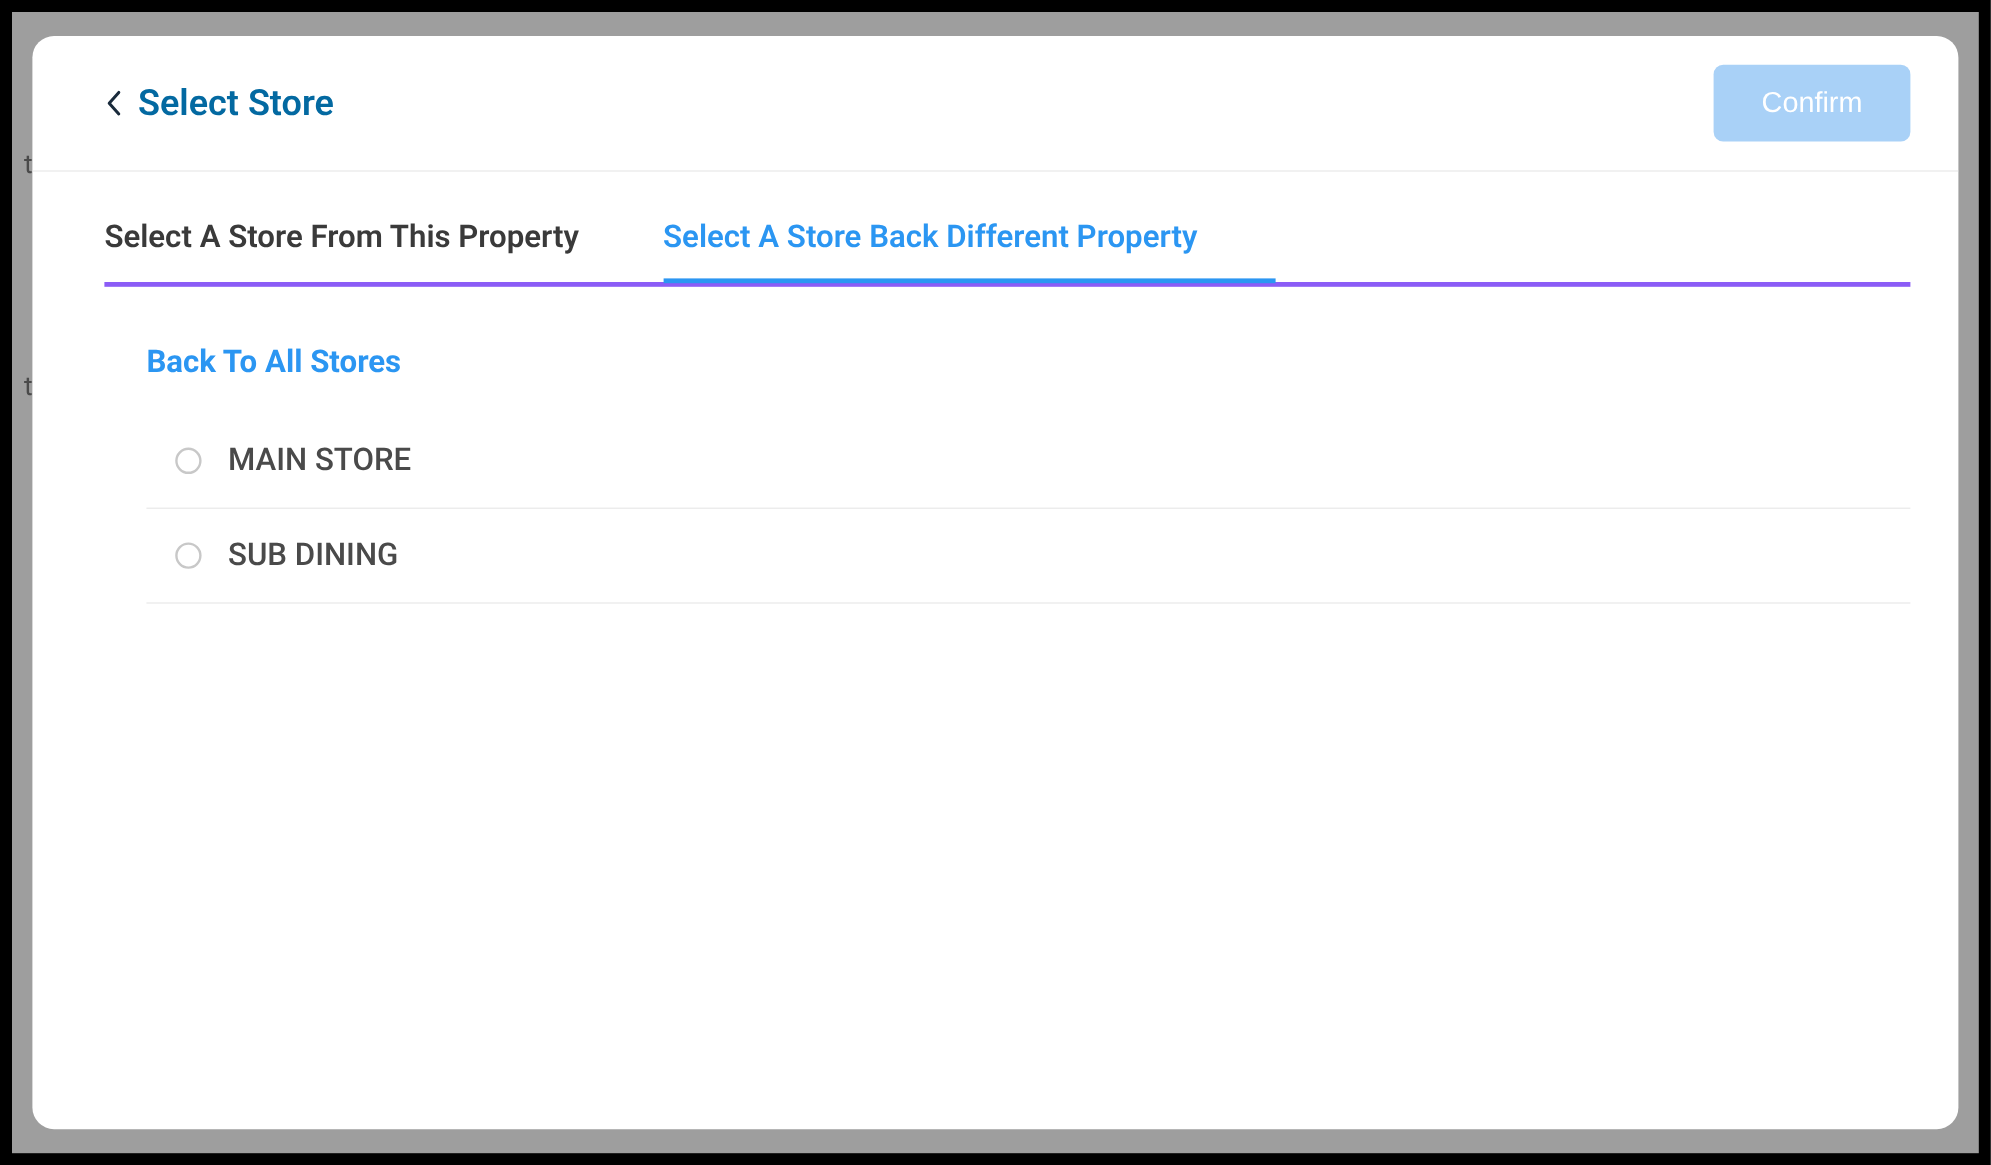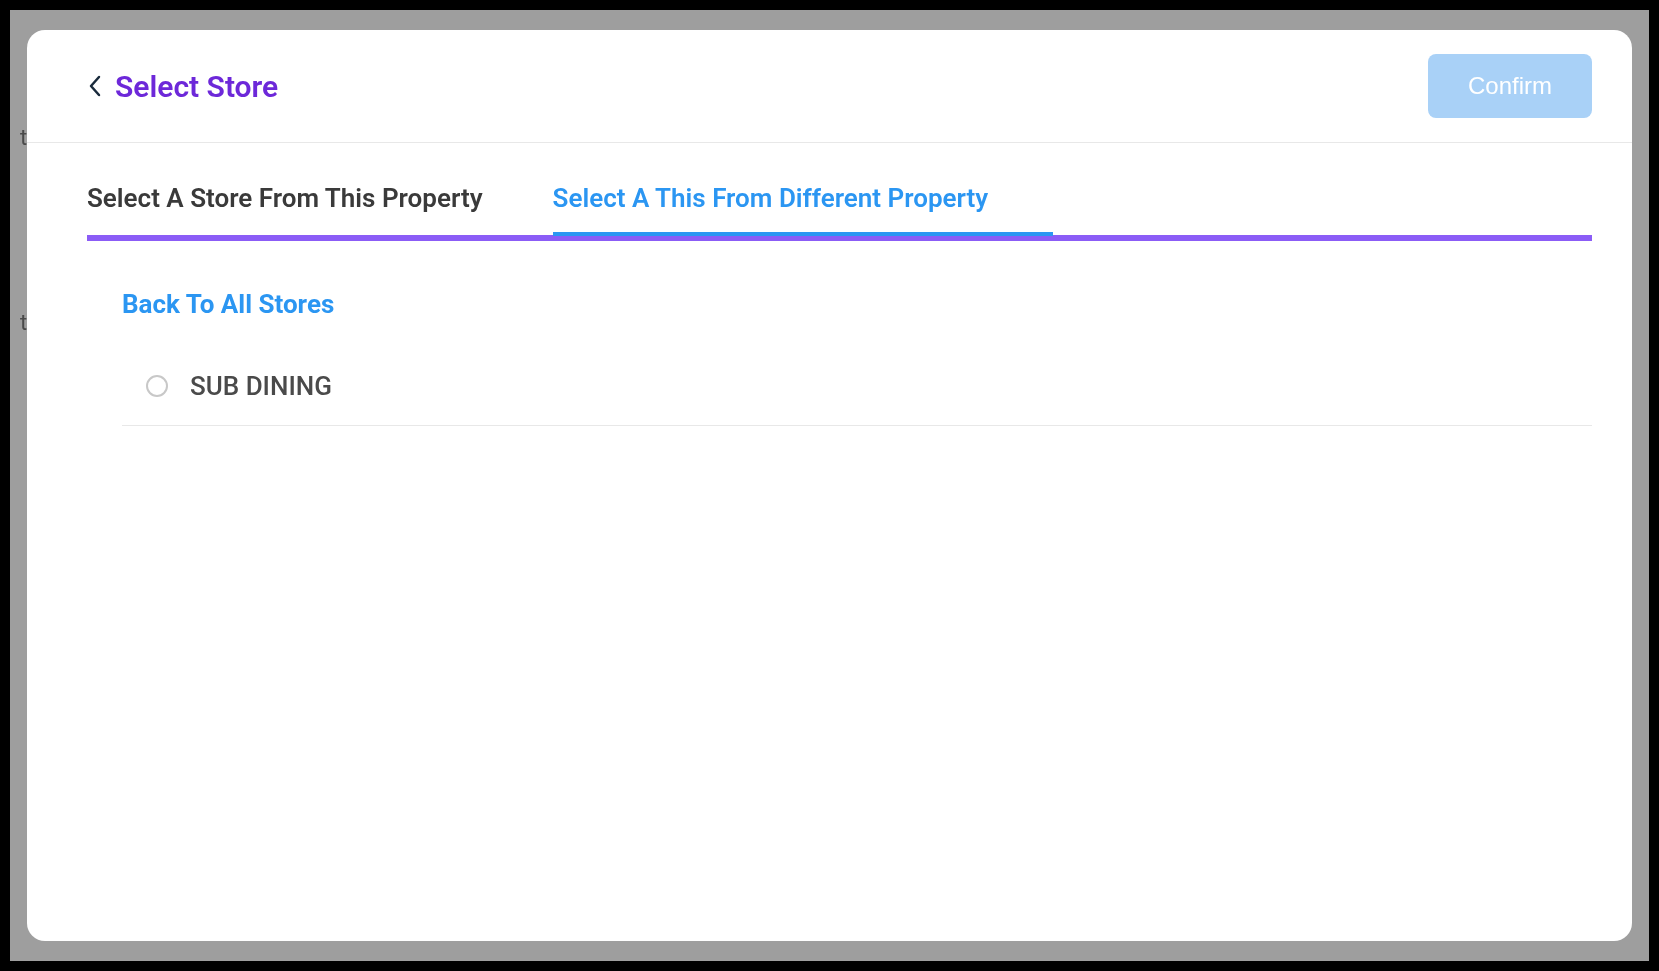--- a/index.html
+++ b/index.html
@@ -56,39 +56,39 @@
       height: 24px;
       display: flex;
       align-items: center;
       justify-content: center;
       cursor: pointer;
       color: #1a2b3c;
     }
     .header-title {
       font-size: 30px;
       font-weight: 600;
-      color: #6d28d9;
+      color: #0369a1;
     }
     .confirm-button {
       background: #a9d1f7;
       color: #fff;
       border: none;
       border-radius: 8px;
       padding: 18px 40px;
       font-size: 24px;
       font-weight: 400;
       cursor: pointer;
     }
     .modal-body {
       flex: 1;
       padding: 20px 40px 40px 60px;
     }
     .tabs {
       display: flex;
-      border-bottom: 6px solid #8b5cf6;
+      border-bottom: 4px solid #8b5cf6;
     }
     .tab {
       padding: 20px 35px 22px 0;
       font-size: 26px;
       font-weight: 600;
       cursor: pointer;
       margin-right: 35px;
       position: relative;
     }
     .tab-inactive {
@@ -169,29 +169,33 @@
     <button class="confirm-button">Confirm</button>
   </div>
 
   <div class="modal-body">
 
     <div class="tabs">
       <div class="tab tab-inactive">
         <span>Select A Store From This Property</span>
       </div>
       <div class="tab tab-active">
-        <span>Select A This From Different Property</span>
+        <span>Select A Store Back Different Property</span>
       </div>
     </div>
 
     <div class="content-header">
       <span class="back-link">Back To All Stores</span>
     </div>
 
     <div class="store-list">
       <div class="store-item">
         <span class="radio"></span>
+        <span class="store-label">MAIN STORE</span>
+      </div>
+      <div class="store-item">
+        <span class="radio"></span>
         <span class="store-label">SUB DINING</span>
       </div>
     </div>
 
   </div>
 </div>
 
 </body></html>

